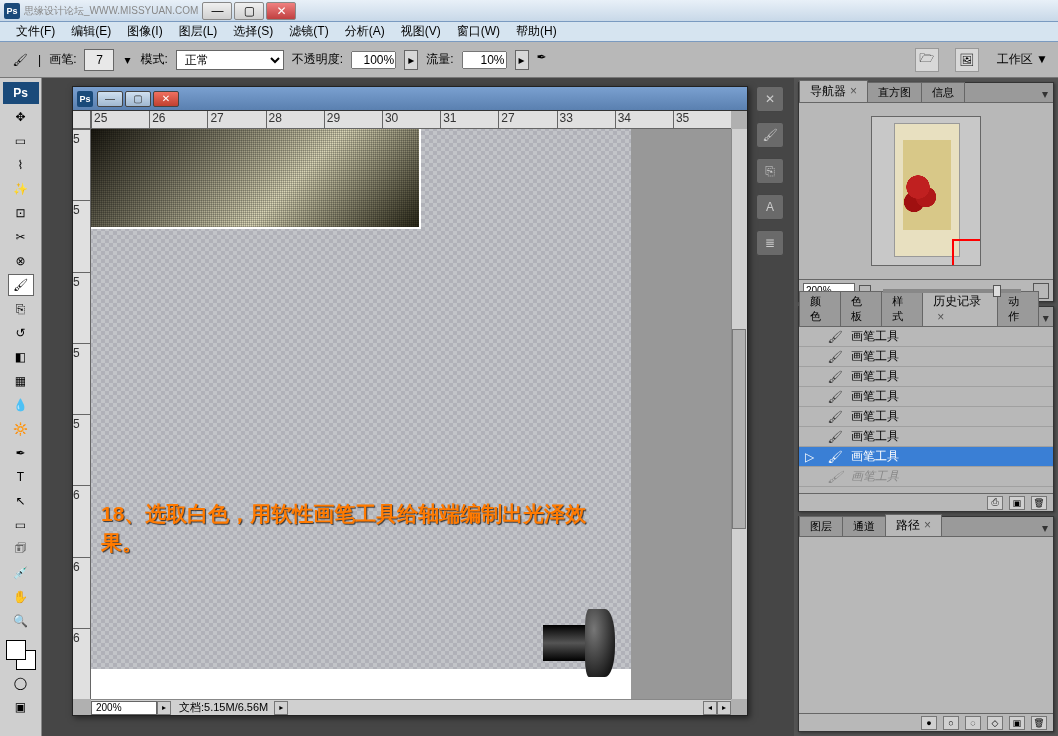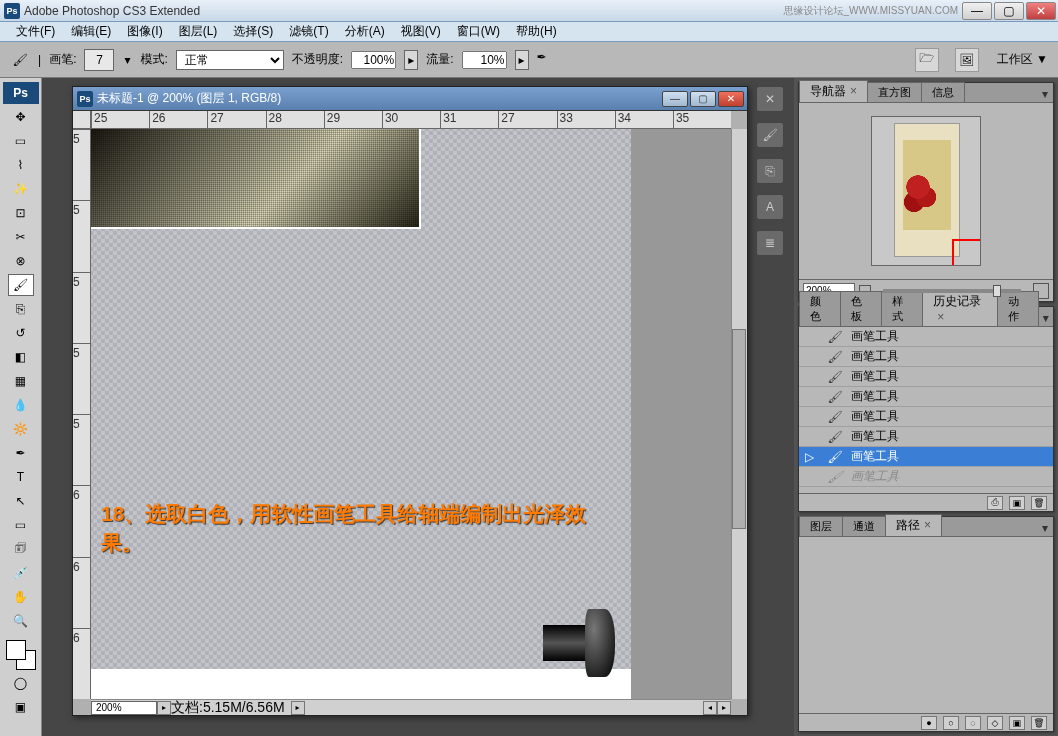--- a/index.html
+++ b/index.html
@@ -70,21 +70,21 @@
 .axis-end { position:absolute; bottom:18px; right:16px; width:72px; height:82px; }
 .axis-end .shaft { position:absolute; left:0; top:26px; width:50px; height:36px; background:linear-gradient(#000, #555 50%, #000); }
 .axis-end .cap { position:absolute; right:0; top:10px; width:30px; height:68px; background:radial-gradient(ellipse at 30% 30%, #777, #000); border-radius: 4px 10px 10px 4px / 18px 30px 30px 18px; }
 .white-area { position:absolute; right:0; top:0; width:80px; height:100%; background:#fff; }
 
 .scroll-h { position:absolute; bottom:0; left:18px; right:16px; height:16px; background:#d0d0d0; border-top:1px solid #888; display:flex; align-items:center; }
 .scroll-v { position:absolute; top:18px; right:0; bottom:16px; width:16px; background:#d0d0d0; border-left:1px solid #888; }
 .scroll-v .thumb { width:14px; height:200px; background:#b0b0b0; border:1px solid #777; margin-top:200px; }
 .scroll-h .zoom { width:66px; height:14px; background:#fff; border:1px solid #666; padding-left:4px; font-size:10px; }
 .scroll-h .arr { width:14px; height:14px; background:#d0d0d0; border:1px solid #777; display:flex; align-items:center; justify-content:center; font-size:8px; }
-.scroll-h .doc-info { color:#000; font-size:14px; }
+.scroll-h .doc-info { color:#000; font-size:11px; margin-left:8px; }
 
 
 .dock-strip { position:absolute; left:714px; top:8px; width:30px; display:flex; flex-direction:column; gap:10px; }
 .dock-strip .dock-btn { width:28px; height:26px; background:#6a6a6a; border:1px solid #444; border-radius:3px; display:flex; align-items:center; justify-content:center; color:#ccc; }
 
 
 .panels { width: 264px; background:#535353; display:flex; flex-direction:column; padding:4px; gap:4px; }
 .panel { background:#b8b8b8; border:1px solid #333; box-shadow: 1px 1px 3px rgba(0,0,0,0.4); display:flex; flex-direction:column; }
 .panel .tabs { display:flex; height:20px; background:#9a9a9a; border-bottom:1px solid #666; align-items:flex-end; }
 .panel .tab { padding:2px 10px; border:1px solid #666; border-bottom:none; background:#9a9a9a; color:#000; font-size:11px; margin-right:-1px; }
@@ -118,21 +118,20 @@
 .history-footer .fbtn { width:16px; height:14px; border:1px solid #777; background:#d0d0d0; display:flex; align-items:center; justify-content:center; font-size:9px; }
 
 
 .layers-body { flex:1; background:#b8b8b8; }
 </style>
 </head>
 <body>
 
 <div class="titlebar">
   <div class="ps-icon">Ps</div>
-  <div class="title">Adobe Photoshop CS3 Extended</div>
   <div class="watermark">思缘设计论坛_WWW.MISSYUAN.COM</div>
   <div class="win-btns">
     <div class="win-btn">—</div>
     <div class="win-btn">▢</div>
     <div class="win-btn close">✕</div>
   </div>
 </div>
 
 <div class="menubar">
   <div class="menu-item">文件(F)</div>
@@ -201,21 +200,20 @@
       <div class="fg"></div>
     </div>
     <div class="tool">◯</div>
     <div class="tool">▣</div>
   </div>
 
   <div class="workspace">
     <div class="doc-window">
       <div class="doc-titlebar">
         <div class="ps-icon">Ps</div>
-        <div class="title">未标题-1 @ 200% (图层 1, RGB/8)</div>
         <div class="win-btns">
           <div class="wb">—</div>
           <div class="wb">▢</div>
           <div class="wb close">✕</div>
         </div>
       </div>
       <div class="doc-body">
         <div class="ruler-corner"></div>
         <div class="ruler-h">
           <div class="tick">25</div>

